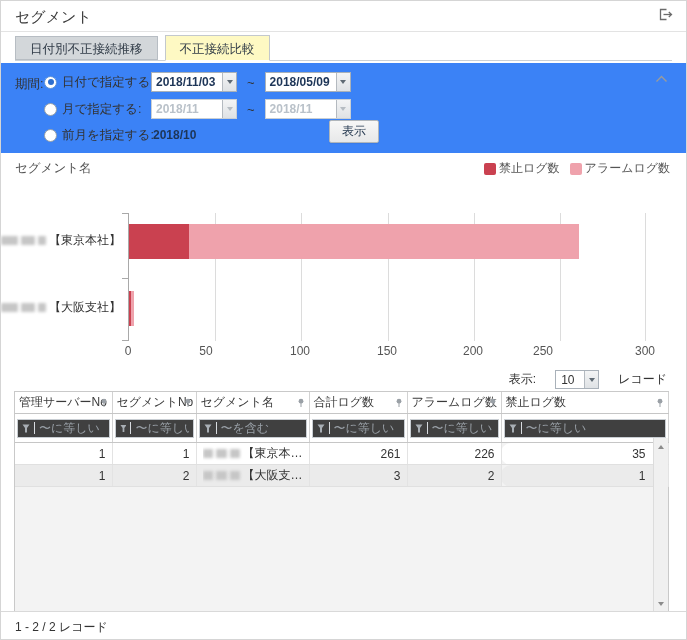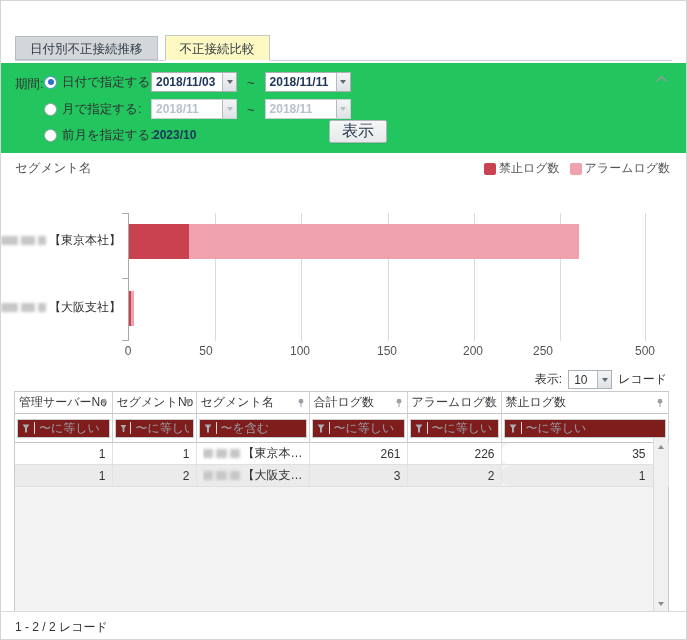--- a/index.html
+++ b/index.html
@@ -10,40 +10,40 @@
   .hdr{position:absolute;top:0;left:0;right:0;height:30px;border-bottom:1px solid #e3e3e3;background:#fff;}
   .hdr-title{position:absolute;left:14px;top:7px;font-size:15px;color:#3a3a3a;}
   .export-btn{position:absolute;right:11px;top:6px;width:18px;height:18px;cursor:pointer;display:flex;align-items:center;justify-content:center;}
   
   .tabbar{position:absolute;top:33px;left:14px;right:14px;height:26px;border-bottom:1px solid #ccd1d6;display:flex;align-items:flex-end;text-align:center;}
   .tab{height:24px;line-height:24px;padding:0 14px;font-size:12.5px;color:#2f3a46;background:#d3d7da;
        border:1px solid #b7bdc3;box-sizing:border-box;margin-right:7px;cursor:pointer;white-space:nowrap;}
   .tab.active{height:26px;line-height:26px;background:#fef9c3;border-color:#c3c8cd;border-bottom:1px solid #fff;
        margin-bottom:-1px;position:relative;z-index:2;}
   
-  .period{position:absolute;top:62px;left:0;right:0;height:90px;background:#22c55e;}
+  .period{position:absolute;top:62px;left:0;right:0;height:90px;background:#3b82f6;}
   .p-label{position:absolute;left:14px;top:13px;font-size:12.5px;color:#333;}
   .p-row{position:absolute;left:43px;display:flex;align-items:center;gap:5px;height:20px;}
   .p-row.r1{top:9px}.p-row.r2{top:36px}.p-row.r3{top:62px}
   .radio{width:13px;height:13px;border-radius:50%;border:1px solid #97a0a8;background:#fff;box-sizing:border-box;position:relative;flex:0 0 auto;cursor:pointer;}
   .radio.sel{border-color:#5b91d8;}
   .radio.sel::after{content:"";position:absolute;left:2.5px;top:2.5px;width:6px;height:6px;border-radius:50%;background:#2f6fce;}
   .p-opt-label{width:84px;font-size:12.5px;color:#333;white-space:nowrap;cursor:pointer;}
   .date-input{display:flex;align-items:stretch;height:20px;border:1px solid #a9b1b9;background:#fff;box-sizing:border-box;}
   .di-text{width:62px;padding:2px 4px 0 4px;font-size:12px;font-weight:bold;color:#1d3557;letter-spacing:0;}
   .date-input.narrow .di-text{width:62px;}
   .di-btn{width:13px;border-left:1px solid #b4bac0;background:linear-gradient(#f3f4f5,#dfe2e5);display:flex;align-items:center;justify-content:center;cursor:pointer;}
   .tri-down{width:0;height:0;border-left:3.5px solid transparent;border-right:3.5px solid transparent;border-top:4px solid #5f6a74;}
   .date-input.disabled{border-color:#c9cfd4;}
   .date-input.disabled .di-text{color:#b9c1c9;}
   .date-input.disabled .tri-down{border-top-color:#b6bcc2;}
   .tilde{font-size:13px;color:#333;margin:0 5px;}
   .pm-value{font-size:12px;font-weight:bold;color:#1d3557;margin-left:2px;}
   .show-btn{position:absolute;left:328px;top:57px;height:21px;padding:0 12px;background:linear-gradient(#f7f7f7,#e7e8e9);
-     border:1px solid #b0b6bb;border-radius:2px;color:#24384f;font-size:16px;display:flex;align-items:center;cursor:pointer;box-shadow:0 1px 1px rgba(0,0,0,.06);}
+     border:1px solid #b0b6bb;border-radius:2px;color:#24384f;font-size:12px;display:flex;align-items:center;cursor:pointer;box-shadow:0 1px 1px rgba(0,0,0,.06);}
   .chevron{position:absolute;right:18px;top:9px;cursor:pointer;}
   
   .chart-head{position:absolute;top:159px;left:14px;right:16px;display:flex;justify-content:space-between;align-items:center;}
   .chart-title{font-size:12.5px;color:#555;}
   .legend{display:flex;align-items:center;gap:10px;font-size:12px;color:#555;}
   .leg-item{display:flex;align-items:center;gap:3px;cursor:pointer;}
   .swatch{width:12px;height:12px;border-radius:2px;}
   .chart{position:absolute;top:195px;left:0;width:100%;height:170px;}
   .plot{position:absolute;left:127px;top:17px;width:517px;height:128px;border-left:1px solid #a9a9a9;}
   .gl{position:absolute;top:0;bottom:0;width:1px;background:#dcdcdc;}
@@ -51,31 +51,31 @@
   .bar-row{position:absolute;left:128px;display:flex;z-index:2;height:35px;}
   .bar-row.b1{top:28px;}
   .bar-row.b2{top:95px;}
   .bar-seg{height:100%;}
   .cat-label{position:absolute;left:0;width:120px;height:14px;display:flex;justify-content:flex-end;align-items:center;gap:3px;font-size:12px;color:#333;white-space:nowrap;}
   .cat-label.cl1{top:37px;}
   .cat-label.cl2{top:104px;}
   .blur-chunk{display:inline-block;height:9px;background:#c6c6c6;filter:blur(1.6px);border-radius:1px;}
   .xl{position:absolute;top:148px;width:40px;text-align:center;font-size:12px;color:#555;}
   
-  .tbl-ctl{position:absolute;top:369px;right:19px;display:flex;align-items:center;gap:6px;font-size:12px;color:#333;}
+  .tbl-ctl{position:absolute;top:369px;right:19px;display:flex;align-items:center;gap:19px;font-size:12px;color:#333;}
   .select{display:flex;align-items:stretch;width:44px;height:19px;border:1px solid #a9b1b9;background:#fff;box-sizing:border-box;cursor:pointer;}
   .sel-text{flex:1;padding:2px 0 0 5px;font-size:12px;color:#333;}
   
   .tbl-wrap{position:absolute;top:390px;left:13px;width:655px;height:222px;border:1px solid #c9c9c9;box-sizing:border-box;background:#f3f3f3;}
   table{border-collapse:collapse;table-layout:fixed;width:653px;}
   th{height:21px;background:#fff;border-right:1px solid #d2d2d2;border-bottom:1px solid #c6c6c6;
      font-weight:normal;font-size:12px;color:#3a3a3a;text-align:left;padding:0 4px;position:relative;white-space:nowrap;cursor:pointer;}
   th .pin{position:absolute;right:3px;top:5px;}
   td.fcell{height:24px;background:#fff;border-right:1px solid #d2d2d2;border-bottom:1px solid #c6c6c6;padding:2px;}
-  .fbox{display:flex;align-items:center;height:19px;box-sizing:border-box;border:1px solid #c9ced3;background:#7f1d1d;padding:0 4px;gap:4px;overflow:hidden;cursor:text;}
+  .fbox{display:flex;align-items:center;height:19px;box-sizing:border-box;border:1px solid #c9ced3;background:#404040;padding:0 4px;gap:4px;overflow:hidden;cursor:text;}
   .fdiv{width:1px;height:12px;background:#d7dbdf;flex:0 0 auto;}
   .ftext{color:#9aa1a8;font-size:12px;white-space:nowrap;overflow:hidden;}
   tr.data td{height:21px;font-size:12px;color:#333;padding:0 6px;text-align:right;
      border-right:1px solid #e3e3e3;border-bottom:1px solid #e0e0e0;white-space:nowrap;overflow:hidden;cursor:default;}
   tr.data.odd td{background:#fff;}
   tr.data.even td{background:#ebebeb;}
   td.seg{text-align:left;padding:0 4px;}
   .seg-inner{display:flex;align-items:center;gap:3px;overflow:hidden;white-space:nowrap;}
   tr.data td:last-child{padding-right:22px;border-radius:10px;}
   .vscroll{position:absolute;right:0;top:46px;bottom:0;width:15px;background:#f0f0f0;border-left:1px solid #dcdcdc;box-sizing:border-box;}
@@ -92,41 +92,53 @@
   .tri-l{width:0;height:0;border-top:3.5px solid transparent;border-bottom:3.5px solid transparent;border-right:4px solid #b3b3b3;}
   .tri-r{width:0;height:0;border-top:3.5px solid transparent;border-bottom:3.5px solid transparent;border-left:4px solid #b3b3b3;}
   .bar-v{width:1.5px;height:7px;background:#b3b3b3;}
   .pg-num{width:16px;text-align:center;color:#333;font-size:12px;}
 </style>
 </head>
 <body>
 
 <div id="page">
 
+  <div class="hdr">
+    <div class="hdr-title">セグメント</div>
+    <div class="export-btn">
+      <span>
+        <svg width="16" height="15" viewBox="0 0 16 15" fill="none" stroke="#6b6b6b" stroke-width="1.3">
+          <path d="M8.5 2.5 H2.5 V12.5 H8.5"></path>
+            <path d="M5.5 7.5 H13"></path>
+            <path d="M10.8 5 L13.5 7.5 L10.8 10"></path>
+        </svg>
+      </span>
+    </div>
+  </div>
 
   <div class="tabbar">
     <div class="tab">日付別不正接続推移</div>
     <div class="tab active">不正接続比較</div>
   </div>
 
   <div class="period">
     <div class="p-label">期間:</div>
 
     <div class="p-row r1">
       <span class="radio sel"></span>
       <span class="p-opt-label">日付で指定する:</span>
       <span class="date-input">
         <span class="di-text">2018/11/03</span>
         <span class="di-btn">
             <span class="tri-down"></span>
           </span>
       </span>
       <span class="tilde">~</span>
       <span class="date-input">
-        <span class="di-text">2018/11/11</span>
+        <span class="di-text">2018/05/09</span>
         <span class="di-btn">
             <span class="tri-down"></span>
           </span>
       </span>
     </div>
 
     <div class="p-row r2">
       <span class="radio"></span>
       <span class="p-opt-label">月で指定する:</span>
       <span class="date-input disabled narrow">
@@ -140,21 +152,21 @@
         <span class="di-text">2018/11</span>
         <span class="di-btn">
             <span class="tri-down"></span>
           </span>
       </span>
     </div>
 
     <div class="p-row r3">
       <span class="radio"></span>
       <span class="p-opt-label">前月を指定する:</span>
-      <span class="pm-value">2023/10</span>
+      <span class="pm-value">2018/10</span>
     </div>
 
     <div class="show-btn">表示</div>
 
     <div class="chevron">
       <span>
         <svg width="13" height="8" viewBox="0 0 13 8" fill="none" stroke="#9b9b9b" stroke-width="1.4">
           <path d="M1.5 6.5 L6.5 1.5 L11.5 6.5"></path>
         </svg>
       </span>
@@ -209,21 +221,21 @@
       <span class="blur-chunk" style="width:9px"></span>
       <span>【大阪支社】</span>
     </div>
 
     <div class="xl" style="left:107px">0</div>
     <div class="xl" style="left:185px">50</div>
     <div class="xl" style="left:279px">100</div>
     <div class="xl" style="left:366px">150</div>
     <div class="xl" style="left:452px">200</div>
     <div class="xl" style="left:522px">250</div>
-    <div class="xl" style="left:624px">500</div>
+    <div class="xl" style="left:624px">300</div>
   </div>
 
   <div class="tbl-ctl">
     <span>表示:</span>
     <span class="select">
       <span class="sel-text">10</span>
       <span class="di-btn">
           <span class="tri-down"></span>
         </span>
     </span>

